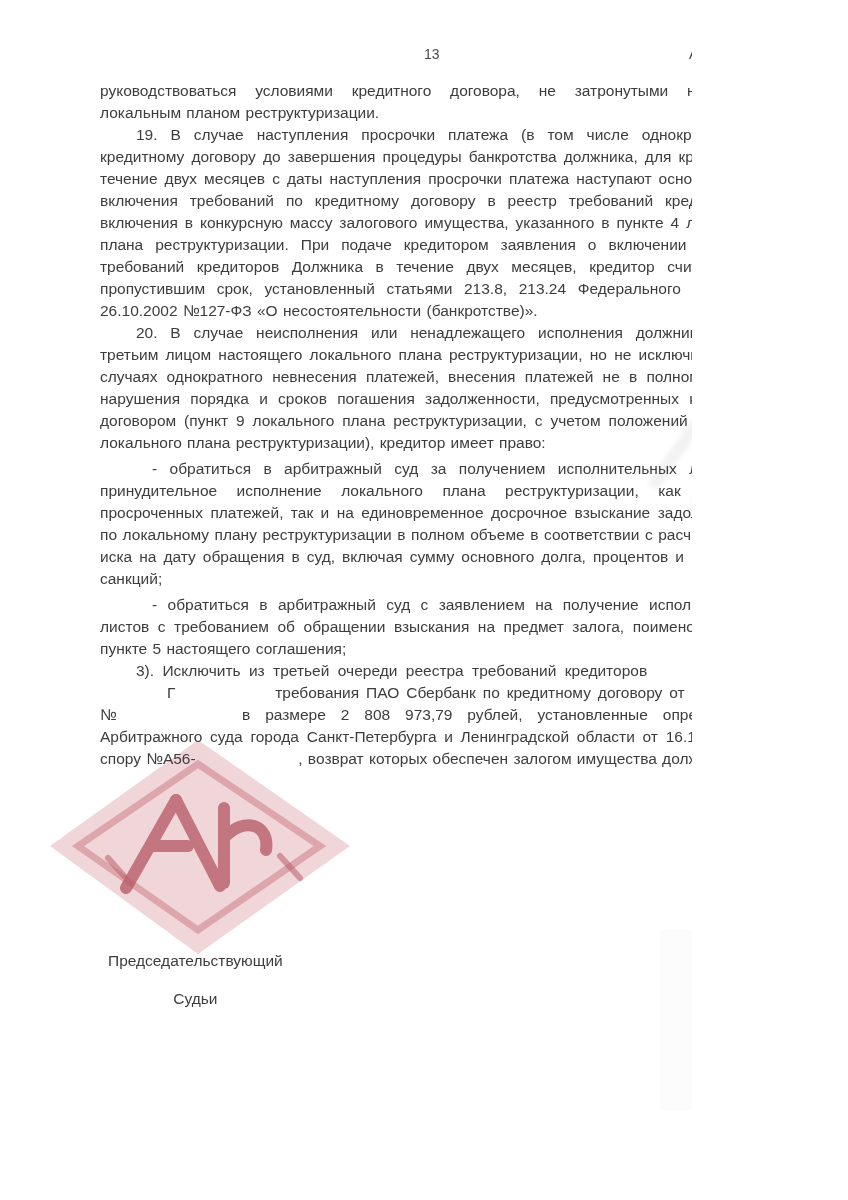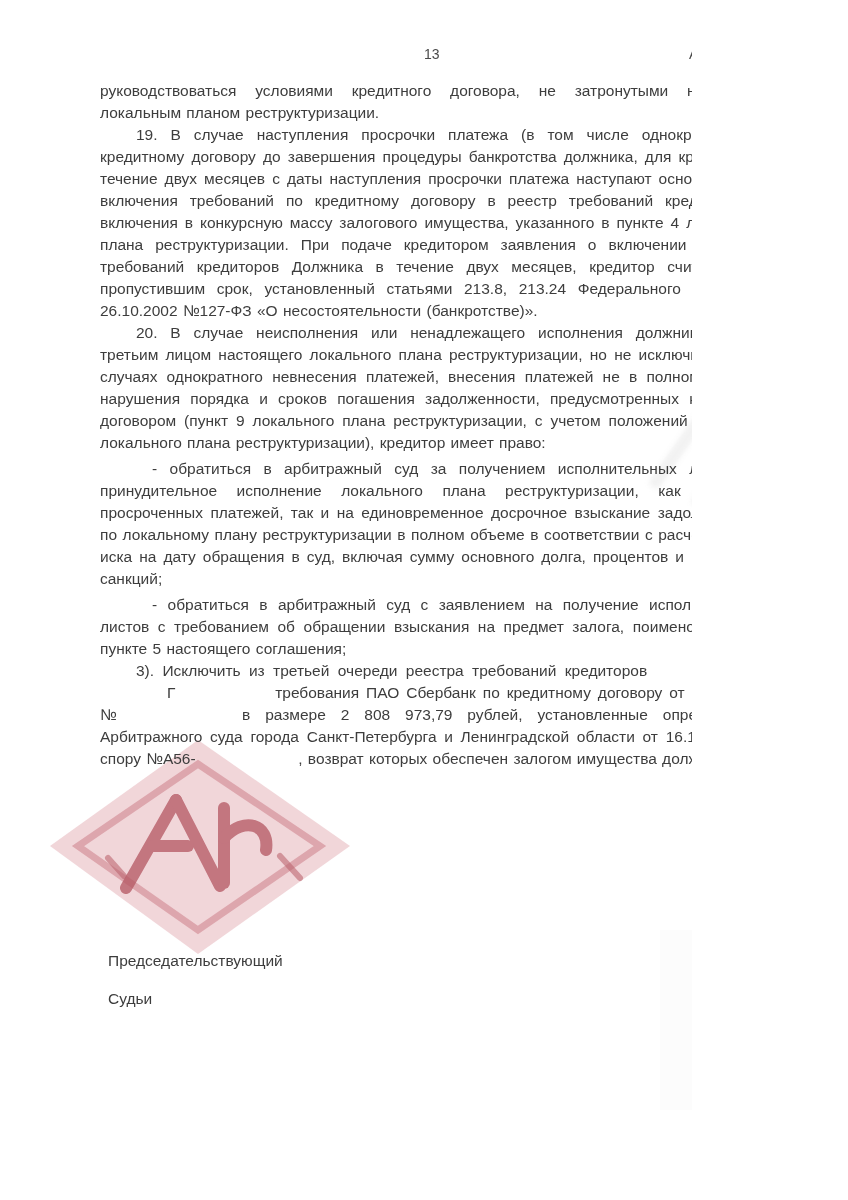--- a/index.html
+++ b/index.html
@@ -61,21 +61,21 @@
   
   .signatures {
     position: absolute;
     left: 100px;
     top: 944px;
     z-index: 2;
     font-size: 15.5px;
     color: #3d3d3d;
   }
   .sig-line { margin: 8px; }
-  .sig-line + .sig-line { margin-top: 20px; }
+  .sig-line + .sig-line { margin-top: 20px; text-align: center; }
   
   .stamp-watermark {
     position: absolute;
     left: 48px;
     top: 738px;
     width: 310px;
     height: 220px;
     z-index: 1;
     opacity: 0.85;
   }

